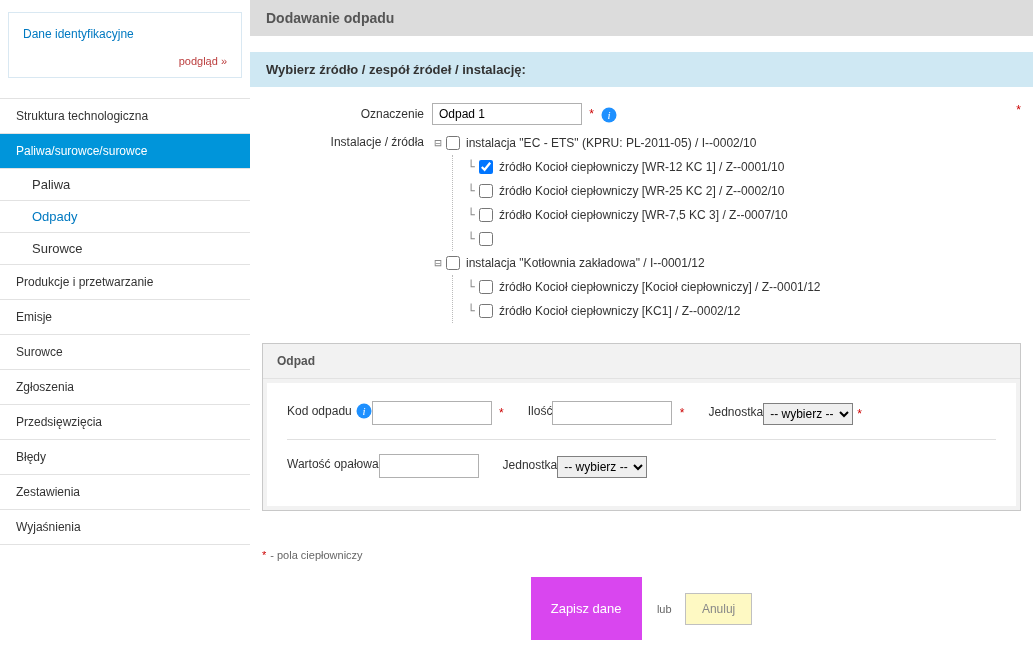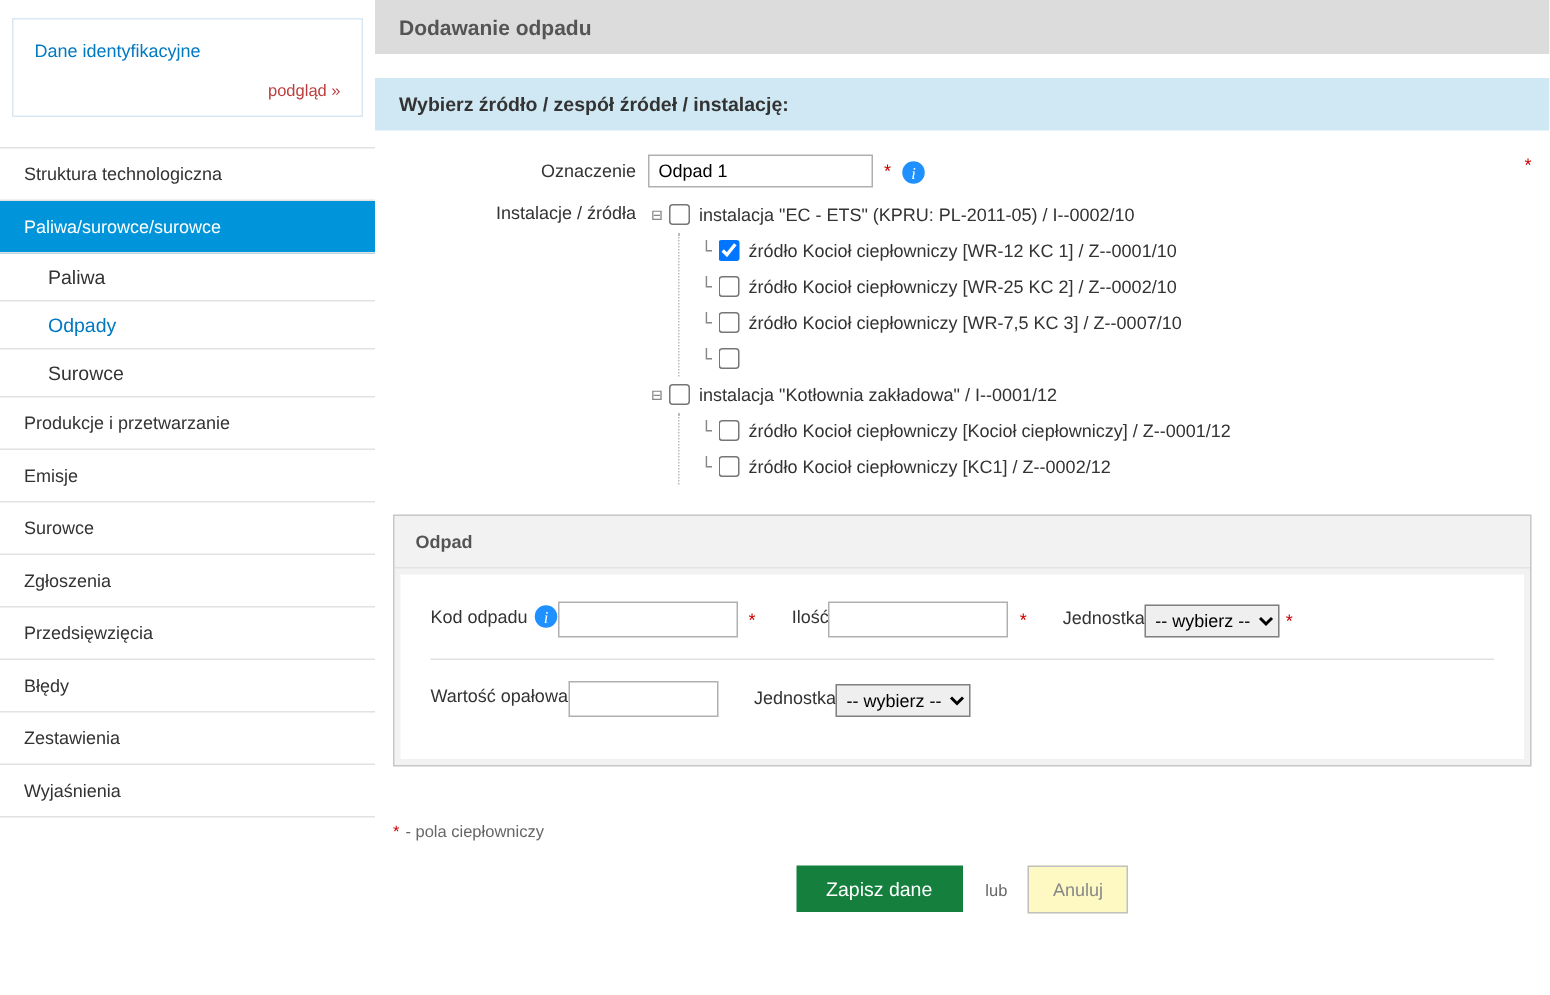--- a/index.html
+++ b/index.html
@@ -51,21 +51,21 @@
   .field-lbl { font-size: 12px; margin-bottom: 4px; display:flex; align-items:center; }
   .field-input { border: 1px solid #b0b0b0; padding: 3px 6px; font-size: 12px; height: 24px; width: 120px; }
   .select-wrap { display:inline-flex; align-items:center; }
   .select { border: 1px solid #808080; font-size: 12px; height: 22px; padding: 1px 2px; }
   .panel-divider { border-top: 1px solid #e0e0e0; margin: 14px 0; }
   
   
   .footnote { font-size: 11px; color: #666; margin: 14px 0 0 12px; }
   .footnote .req { margin: 0 4px 0 0; }
   .actions { text-align: center; margin-top: 16px; padding-bottom: 20px; }
-  .btn-primary { background: #15803d; color: #fff; border: none; padding: 8px 20px; font-size: 13px; cursor: pointer; }
+  .btn-primary { background: #d946ef; color: #fff; border: none; padding: 24px 20px; font-size: 13px; cursor: pointer; }
   .btn-cancel { background: #fef9c3; border: 1px solid #c0c0c0; color: #888; padding: 8px 16px; font-size: 12px; margin-left: 10px; cursor: pointer; }
   .or-text { font-size: 11px; color: #666; margin-left: 12px; }
   
   .first-row-wrap { display:flex; align-items:flex-start; }
 </style>
 </head>
 <body>
 
 <div class="container">
 

